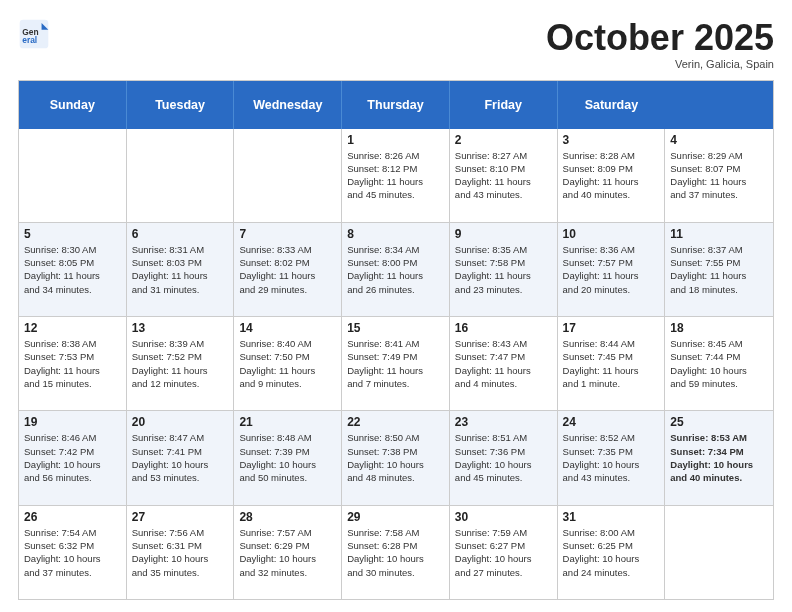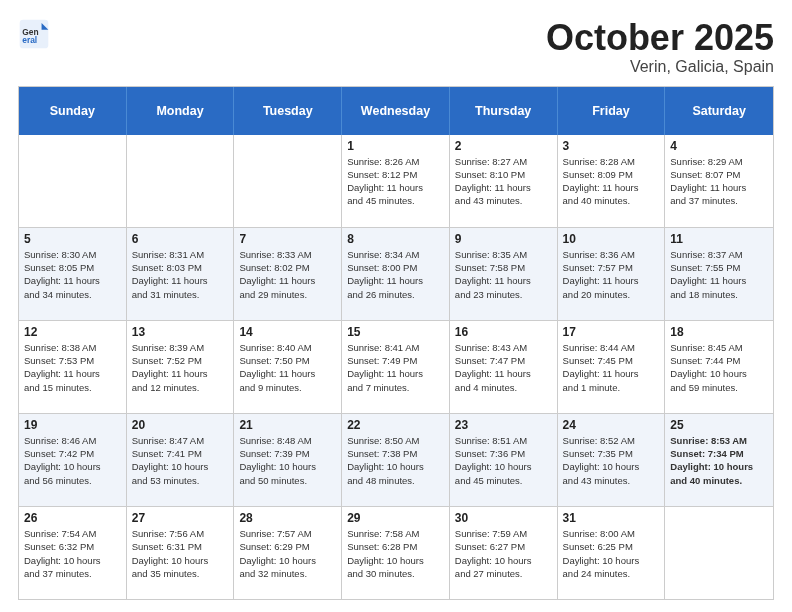--- a/index.html
+++ b/index.html
@@ -42,21 +42,21 @@
     .title-block {
       text-align: right;
     }
     .month-title {
       font-size: 36px;
       font-weight: bold;
       color: #222;
       line-height: 1.1;
     }
     .location {
-      font-size: 16px;
+      font-size: 11px;
       color: #444;
     }
     .calendar {
       flex: 1;
       display: flex;
       flex-direction: column;
       border: 1px solid #ccc;
     }
     .cal-header {
       display: grid;
@@ -124,21 +124,20 @@
     </div>
     <div class="title-block">
       <div class="month-title">October 2025</div>
       <div class="location">Verin, Galicia, Spain</div>
     </div>
   </div>
 
   <div class="calendar">
     <div class="cal-header">
       <div class="cal-header-cell">Sunday</div>
-      <div class="cal-header-cell">Monday</div>
       <div class="cal-header-cell">Tuesday</div>
       <div class="cal-header-cell">Wednesday</div>
       <div class="cal-header-cell">Thursday</div>
       <div class="cal-header-cell">Friday</div>
       <div class="cal-header-cell">Saturday</div>
     </div>
     <div class="cal-body" id="cal-body">
     <div class="cal-row">
           <div class="cal-cell empty"></div>
           <div class="cal-cell empty"></div>

